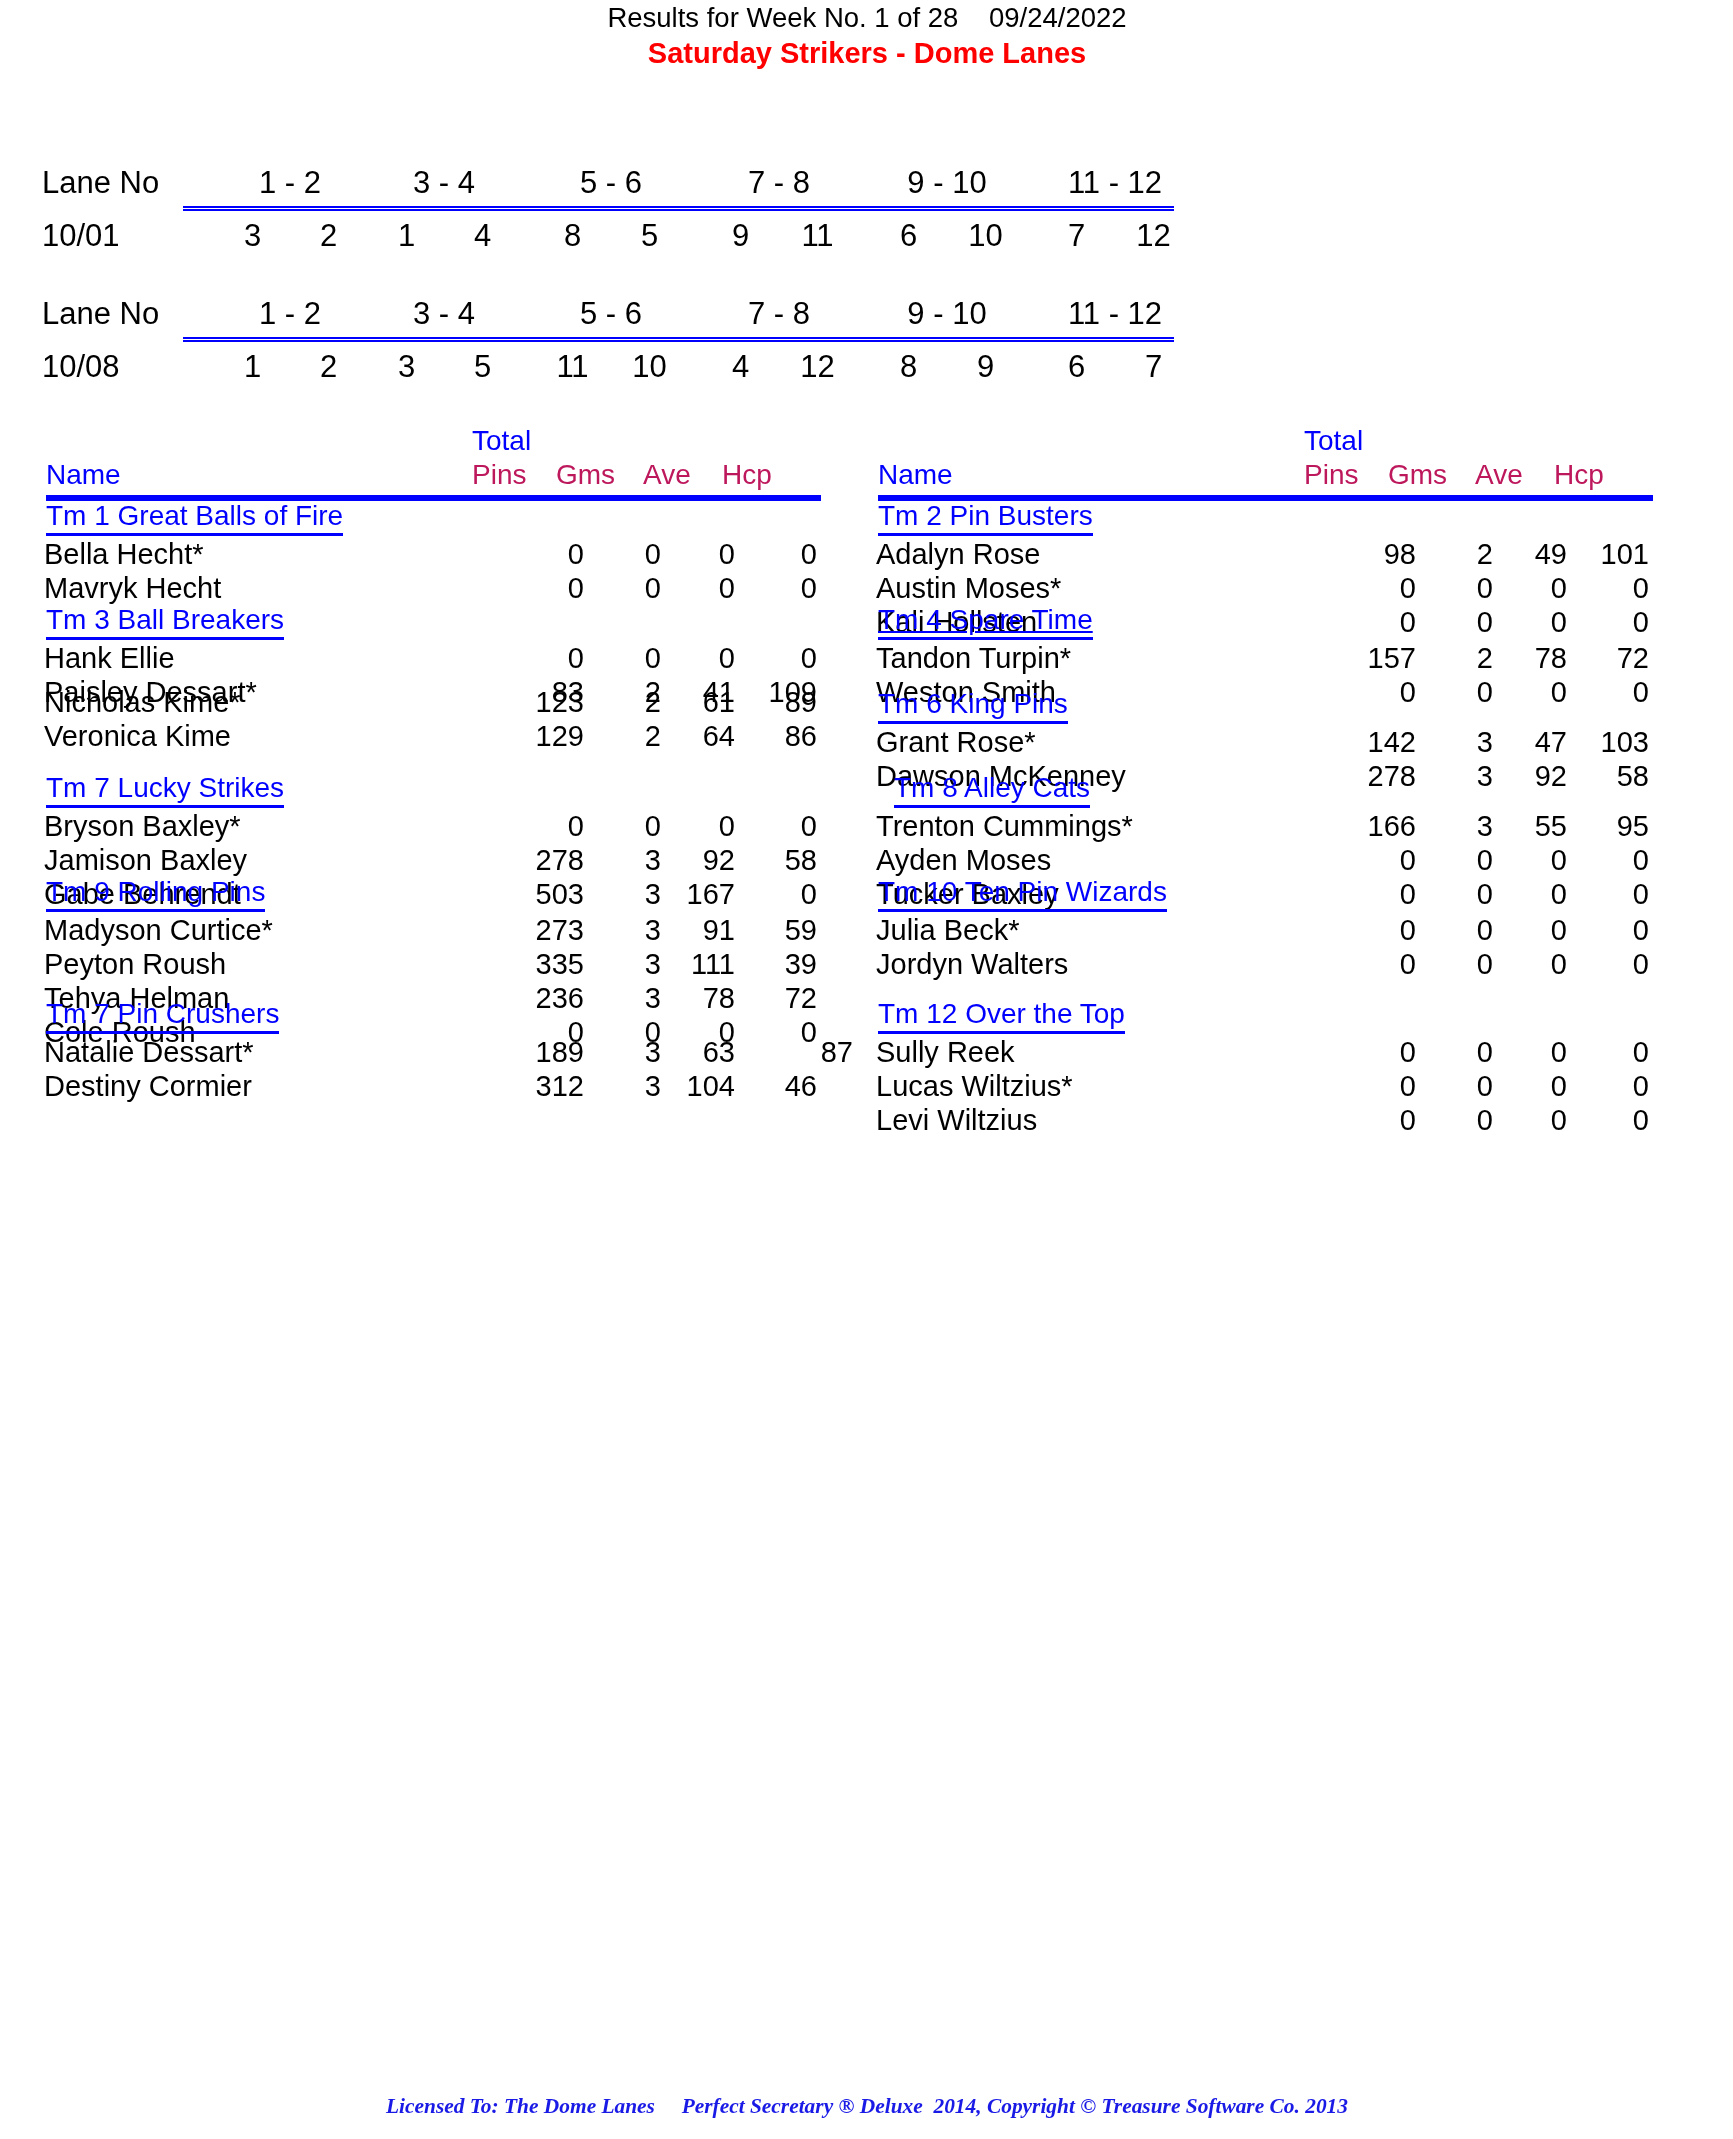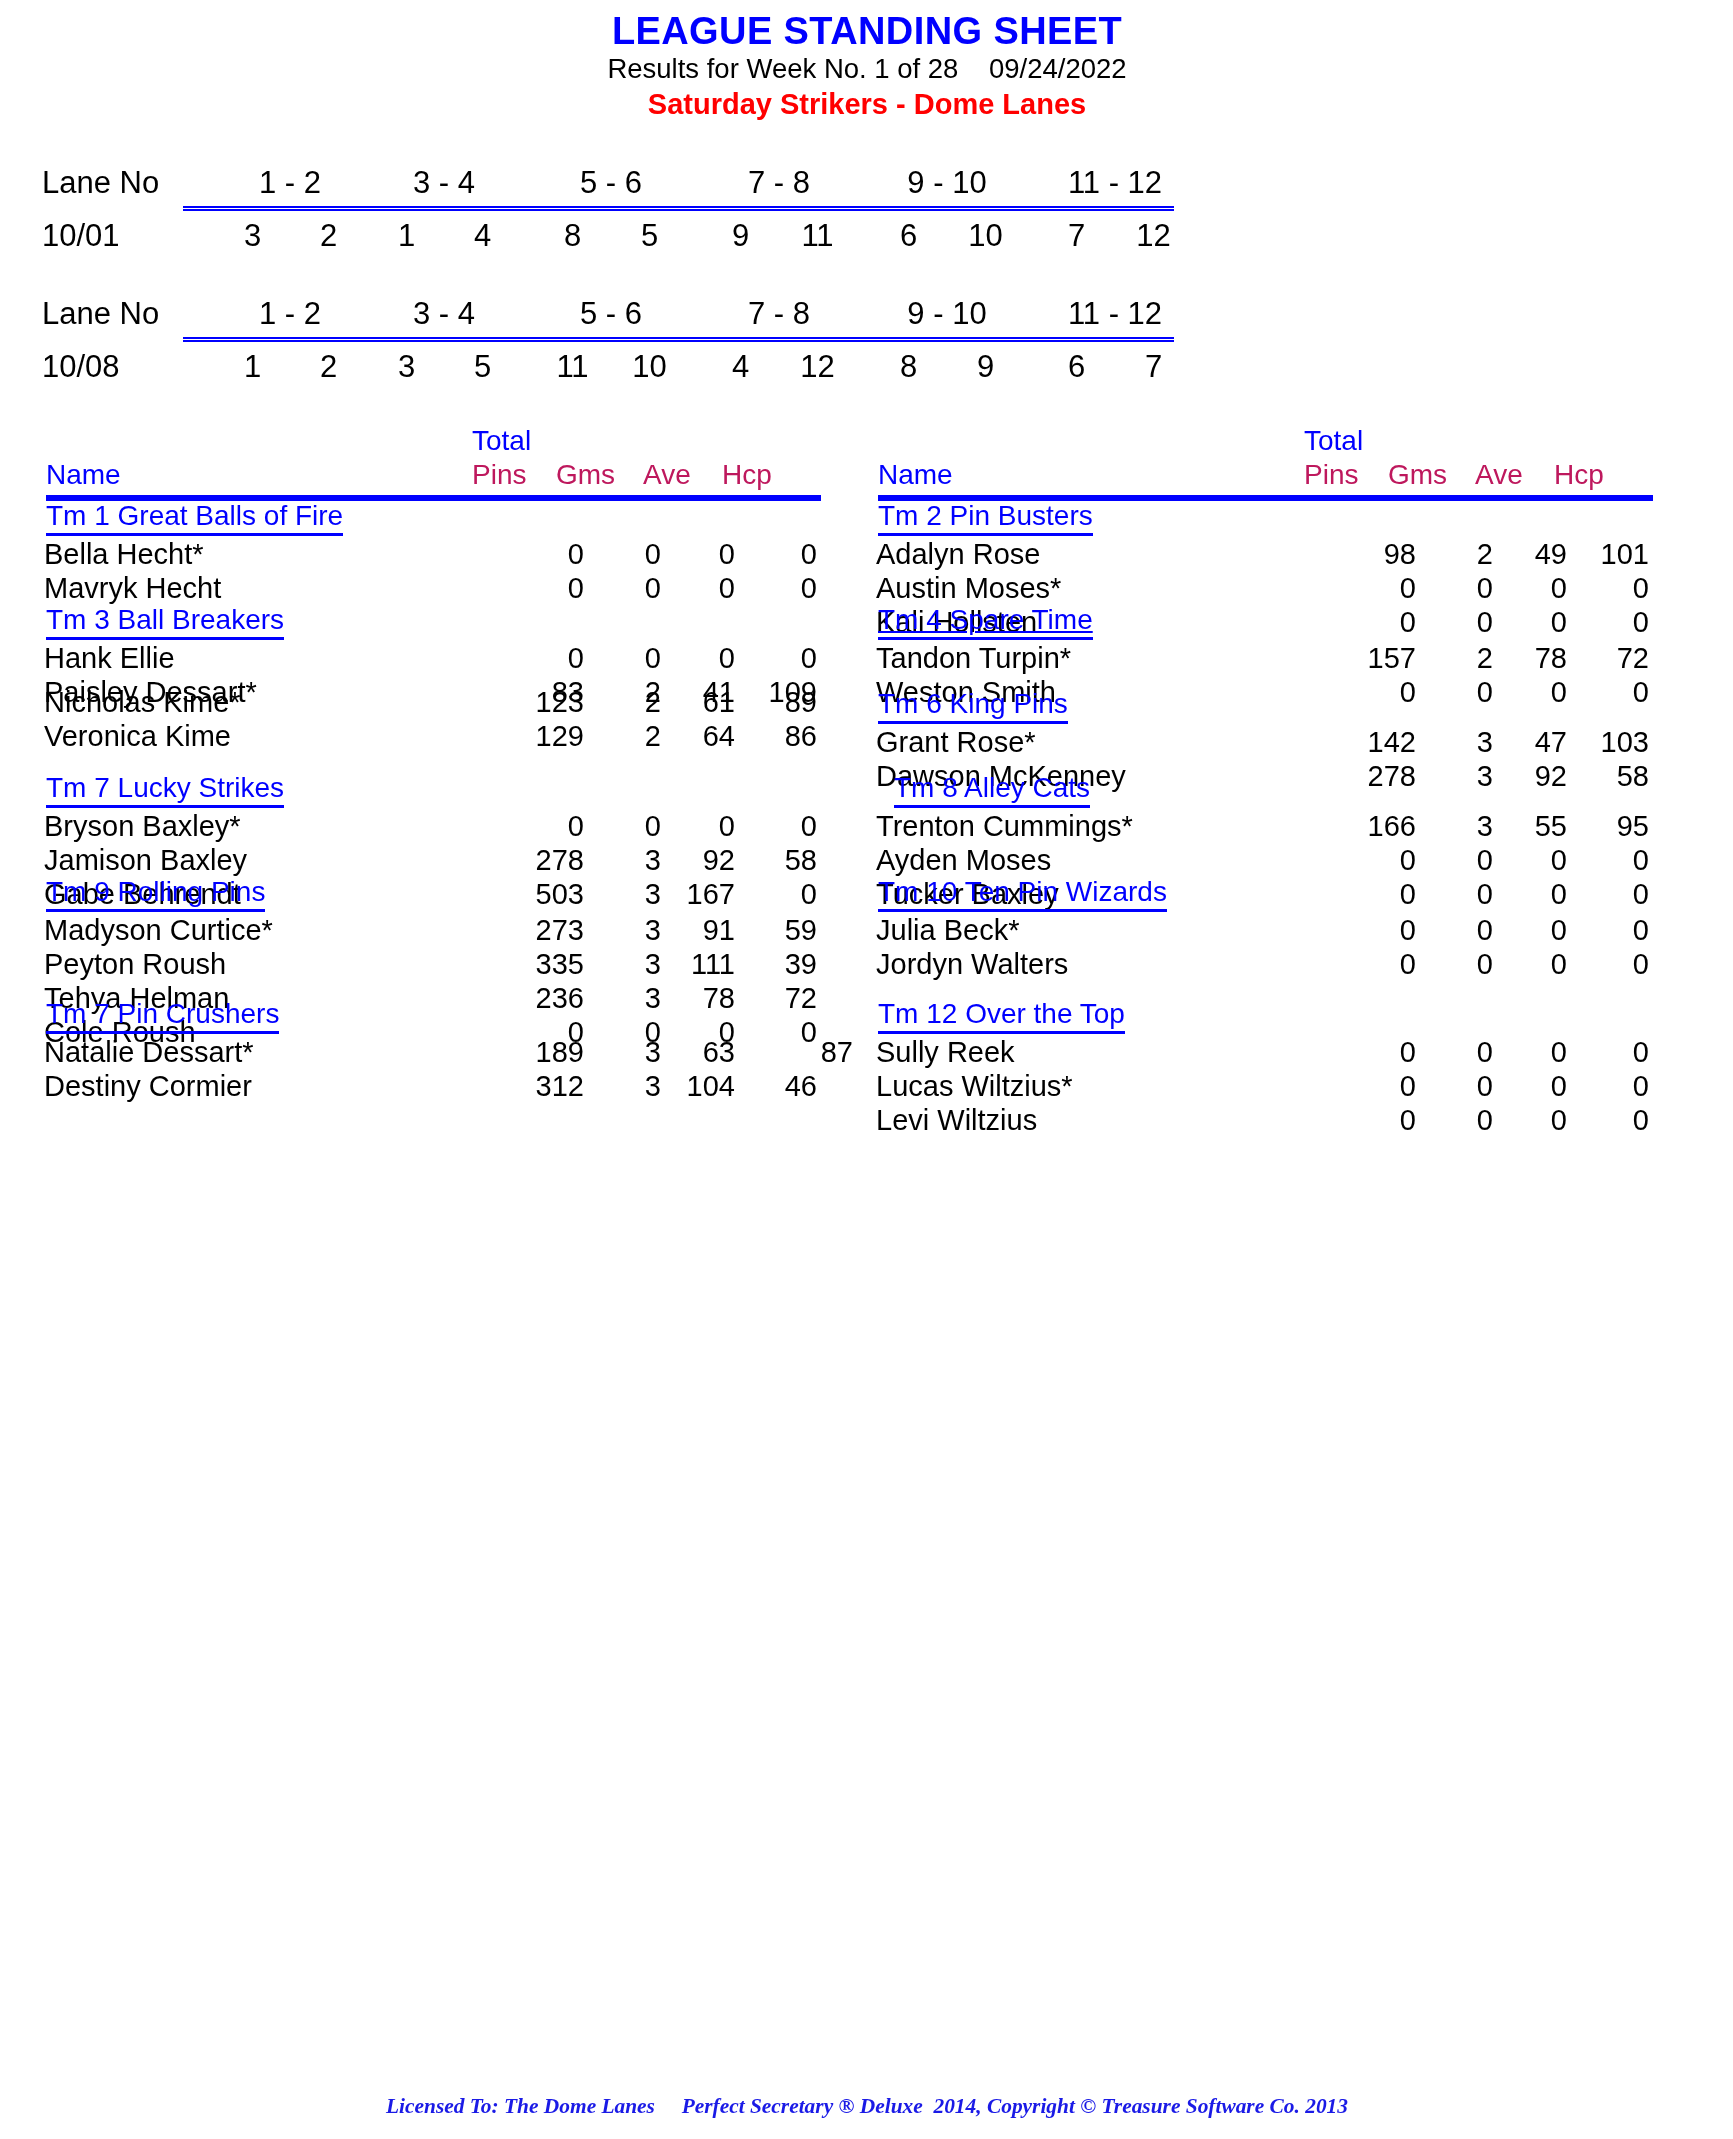--- a/index.html
+++ b/index.html
@@ -186,21 +186,20 @@
     font-size: 21.4px;
     white-space: pre;
   }
 </style>
 </head>
 <body>
 
 <div class="sheet">
 
   <div class="hdr">
-    <div class="hdr-title">LEAGUE STANDING SHEET</div>
     <div class="hdr-sub">Results for Week No. 1 of 28    09/24/2022</div>
     <div class="hdr-league">Saturday Strikers - Dome Lanes</div>
   </div>
 
   <div id="lane-blocks">
       <div class="lane-block" style="top: 165px;">
         <div class="lane-row">
           <div class="lane-label">Lane No</div>
           <div class="lane-pair" style="left: 206px; width: 168px;">1 - 2</div>
           <div class="lane-pair" style="left: 360px; width: 168px;">3 - 4</div>

